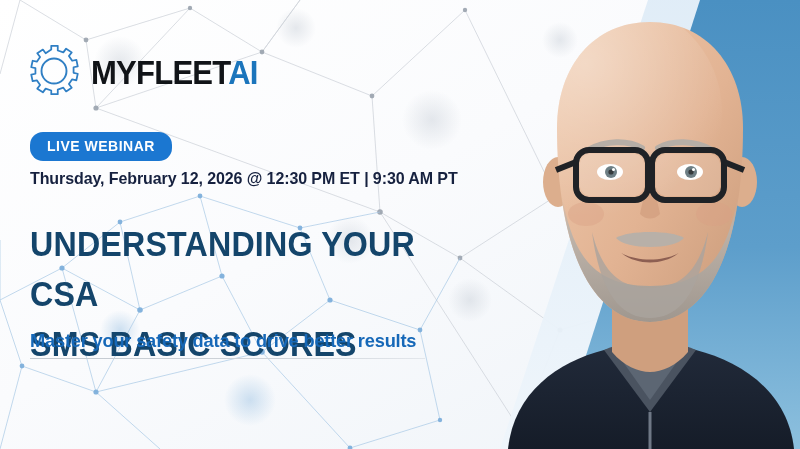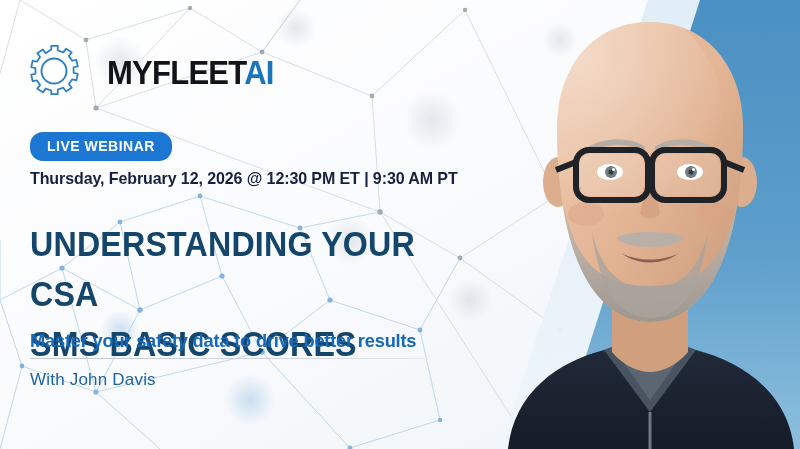--- a/index.html
+++ b/index.html
@@ -21,21 +21,21 @@
 
   
   .portrait { position:absolute; right:0; bottom:0; width:300px; height:449px; }
 
   
   .content { position:absolute; left:30px; top:0; width:520px; height:449px; }
 
   
   .logo-row {
     position:absolute; left:0; top:45px;
-    display:flex; align-items:center; gap:25px;
+    display:flex; align-items:center; gap:9px;
   }
   .logo-gear { width:52px; height:54px; flex:0 0 auto; }
   .logo-word {
     font-family:"Liberation Sans", sans-serif;
     font-size:33px; font-weight:bold; letter-spacing:-0.8px;
     line-height:1; white-space:nowrap;
     transform:scaleX(0.94); transform-origin:left center;
   }
   .logo-dark { color:#111418; }
   .logo-ai   { color:#1b75bc; }
@@ -324,16 +324,15 @@
 
     <div class="headline">
       <span class="l1">UNDERSTANDING YOUR CSA</span>
       <span class="l2">SMS BASIC SCORES</span>
     </div>
 
     <div class="subtitle">Master your safety data to drive better results</div>
 
     <div class="divider"></div>
 
-    <div class="speaker">With John Davis</div>
 
   </div>
 </div>
 
 </body></html>

